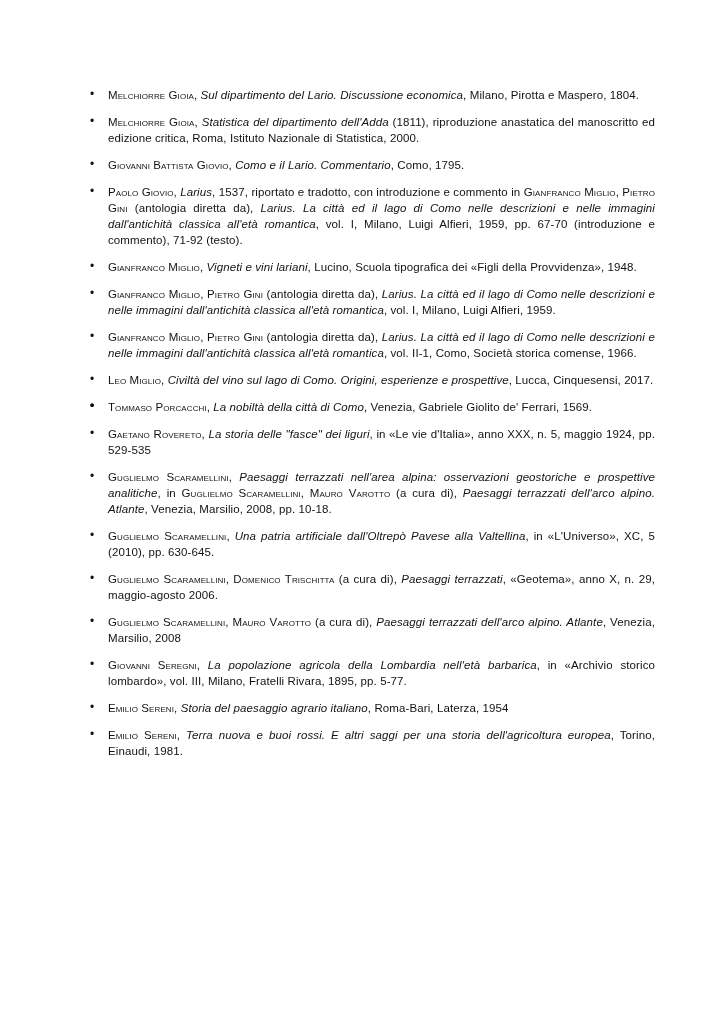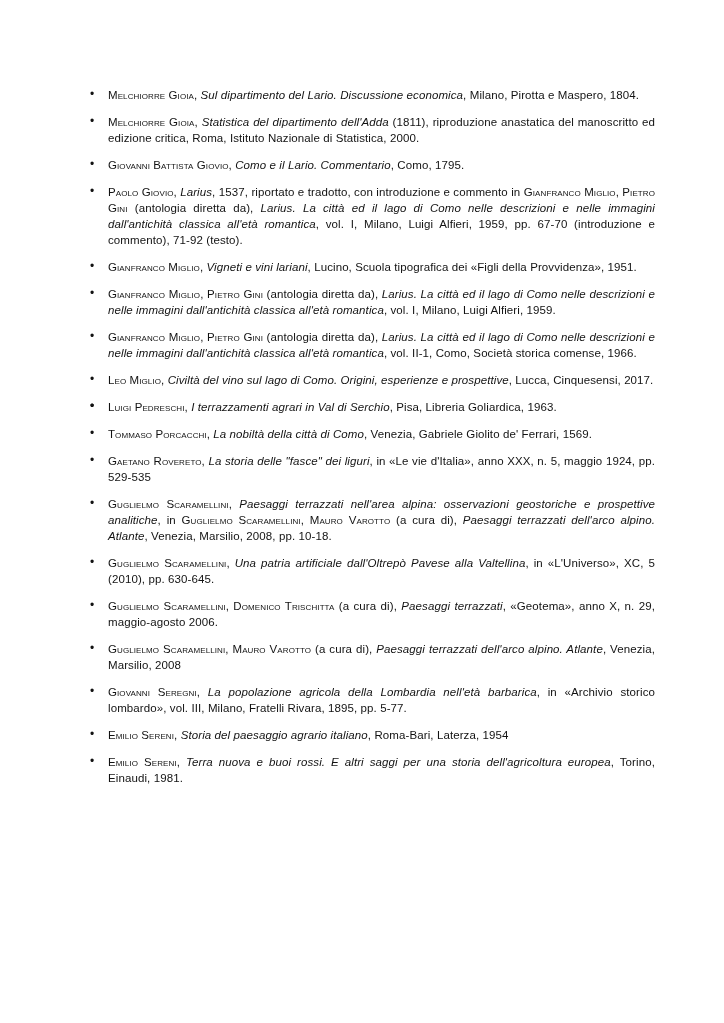--- a/index.html
+++ b/index.html
@@ -46,26 +46,26 @@
 </style>
 </head>
 <body>
 
 <div class="page">
   <ul class="bib-list" id="bib-list">
       <li class="bib-entry"><span class="bullet">•</span><span class="entry-text"><span class="seg-sc">Melchiorre Gioia</span><span class="seg-n">, </span><span class="seg-i">Sul dipartimento del Lario. Discussione economica</span><span class="seg-n">, Milano, Pirotta e Maspero, 1804.</span></span></li>
       <li class="bib-entry"><span class="bullet">•</span><span class="entry-text"><span class="seg-sc">Melchiorre Gioia</span><span class="seg-n">, </span><span class="seg-i">Statistica del dipartimento dell'Adda</span><span class="seg-n"> (1811), riproduzione anastatica del manoscritto ed edizione critica, Roma, Istituto Nazionale di Statistica, 2000.</span></span></li>
       <li class="bib-entry"><span class="bullet">•</span><span class="entry-text"><span class="seg-sc">Giovanni Battista Giovio</span><span class="seg-n">, </span><span class="seg-i">Como e il Lario. Commentario</span><span class="seg-n">, Como, 1795.</span></span></li>
       <li class="bib-entry"><span class="bullet">•</span><span class="entry-text"><span class="seg-sc">Paolo Giovio</span><span class="seg-n">, </span><span class="seg-i">Larius</span><span class="seg-n">, 1537, riportato e tradotto, con introduzione e commento in </span><span class="seg-sc">Gianfranco Miglio</span><span class="seg-n">, </span><span class="seg-sc">Pietro Gini</span><span class="seg-n"> (antologia diretta da), </span><span class="seg-i">Larius. La città ed il lago di Como nelle descrizioni e nelle immagini dall'antichità classica all'età romantica</span><span class="seg-n">, vol. I, Milano, Luigi Alfieri, 1959, pp. 67-70 (introduzione e commento), 71-92 (testo).</span></span></li>
-      <li class="bib-entry"><span class="bullet">•</span><span class="entry-text"><span class="seg-sc">Gianfranco Miglio</span><span class="seg-n">, </span><span class="seg-i">Vigneti e vini lariani</span><span class="seg-n">, Lucino, Scuola tipografica dei «Figli della Provvidenza», 1951.</span></span></li>
+      <li class="bib-entry"><span class="bullet">•</span><span class="entry-text"><span class="seg-sc">Gianfranco Miglio</span><span class="seg-n">, </span><span class="seg-i">Vigneti e vini lariani</span><span class="seg-n">, Lucino, Scuola tipografica dei «Figli della Provvidenza», 1948.</span></span></li>
       <li class="bib-entry"><span class="bullet">•</span><span class="entry-text"><span class="seg-sc">Gianfranco Miglio</span><span class="seg-n">, </span><span class="seg-sc">Pietro Gini</span><span class="seg-n"> (antologia diretta da), </span><span class="seg-i">Larius. La città ed il lago di Como nelle descrizioni e nelle immagini dall'antichità classica all'età romantica</span><span class="seg-n">, vol. I, Milano, Luigi Alfieri, 1959.</span></span></li>
       <li class="bib-entry"><span class="bullet">•</span><span class="entry-text"><span class="seg-sc">Gianfranco Miglio</span><span class="seg-n">, </span><span class="seg-sc">Pietro Gini</span><span class="seg-n"> (antologia diretta da), </span><span class="seg-i">Larius. La città ed il lago di Como nelle descrizioni e nelle immagini dall'antichità classica all'età romantica</span><span class="seg-n">, vol. II-1, Como, Società storica comense, 1966.</span></span></li>
       <li class="bib-entry"><span class="bullet">•</span><span class="entry-text"><span class="seg-sc">Leo Miglio</span><span class="seg-n">, </span><span class="seg-i">Civiltà del vino sul lago di Como. Origini, esperienze e prospettive</span><span class="seg-n">, Lucca, Cinquesensi, 2017.</span></span></li>
       <li class="bib-entry"><span class="bullet">•</span></li>
-      <li class="bib-entry"><span class="bullet">•</span><span class="entry-text"><span class="seg-sc">Luigi Pedreschi</span><span class="seg-n">, </span><span class="seg-i">I terrazzamenti agrari in Val di Serchio</span><span class="seg-n">, Pisa, Libreria Goliardica, 1963.</span></span></li>
+      <li class="bib-entry"><span class="bullet">•</span></li>
       <li class="bib-entry"><span class="bullet">•</span><span class="entry-text"><span class="seg-sc">Tommaso Porcacchi</span><span class="seg-n">, </span><span class="seg-i">La nobiltà della città di Como</span><span class="seg-n">, Venezia, Gabriele Giolito de' Ferrari, 1569.</span></span></li>
       <li class="bib-entry"><span class="bullet">•</span><span class="entry-text"><span class="seg-sc">Gaetano Rovereto</span><span class="seg-n">, </span><span class="seg-i">La storia delle "fasce" dei liguri</span><span class="seg-n">, in «Le vie d'Italia», anno XXX, n. 5, maggio 1924, pp. 529-535</span></span></li>
       <li class="bib-entry"><span class="bullet">•</span><span class="entry-text"><span class="seg-sc">Guglielmo Scaramellini</span><span class="seg-n">, </span><span class="seg-i">Paesaggi terrazzati nell'area alpina: osservazioni geostoriche e prospettive analitiche</span><span class="seg-n">, in </span><span class="seg-sc">Guglielmo Scaramellini</span><span class="seg-n">, </span><span class="seg-sc">Mauro Varotto</span><span class="seg-n"> (a cura di), </span><span class="seg-i">Paesaggi terrazzati dell'arco alpino. Atlante</span><span class="seg-n">, Venezia, Marsilio, 2008, pp. 10-18.</span></span></li>
       <li class="bib-entry"><span class="bullet">•</span><span class="entry-text"><span class="seg-sc">Guglielmo Scaramellini</span><span class="seg-n">, </span><span class="seg-i">Una patria artificiale dall'Oltrepò Pavese alla Valtellina</span><span class="seg-n">, in «L'Universo», XC, 5 (2010), pp. 630-645.</span></span></li>
       <li class="bib-entry"><span class="bullet">•</span><span class="entry-text"><span class="seg-sc">Guglielmo Scaramellini</span><span class="seg-n">, </span><span class="seg-sc">Domenico Trischitta</span><span class="seg-n"> (a cura di), </span><span class="seg-i">Paesaggi terrazzati</span><span class="seg-n">, «Geotema», anno X, n. 29, maggio-agosto 2006.</span></span></li>
       <li class="bib-entry"><span class="bullet">•</span><span class="entry-text"><span class="seg-sc">Guglielmo Scaramellini</span><span class="seg-n">, </span><span class="seg-sc">Mauro Varotto</span><span class="seg-n"> (a cura di), </span><span class="seg-i">Paesaggi terrazzati dell'arco alpino. Atlante</span><span class="seg-n">, Venezia, Marsilio, 2008</span></span></li>
       <li class="bib-entry"><span class="bullet">•</span><span class="entry-text"><span class="seg-sc">Giovanni Seregni</span><span class="seg-n">, </span><span class="seg-i">La popolazione agricola della Lombardia nell'età barbarica</span><span class="seg-n">, in «Archivio storico lombardo», vol. III, Milano, Fratelli Rivara, 1895, pp. 5-77.</span></span></li>
       <li class="bib-entry"><span class="bullet">•</span><span class="entry-text"><span class="seg-sc">Emilio Sereni</span><span class="seg-n">, </span><span class="seg-i">Storia del paesaggio agrario italiano</span><span class="seg-n">, Roma-Bari, Laterza, 1954</span></span></li>
       <li class="bib-entry"><span class="bullet">•</span><span class="entry-text"><span class="seg-sc">Emilio Sereni</span><span class="seg-n">, </span><span class="seg-i">Terra nuova e buoi rossi. E altri saggi per una storia dell'agricoltura europea</span><span class="seg-n">, Torino, Einaudi, 1981.</span></span></li>
     </ul>

